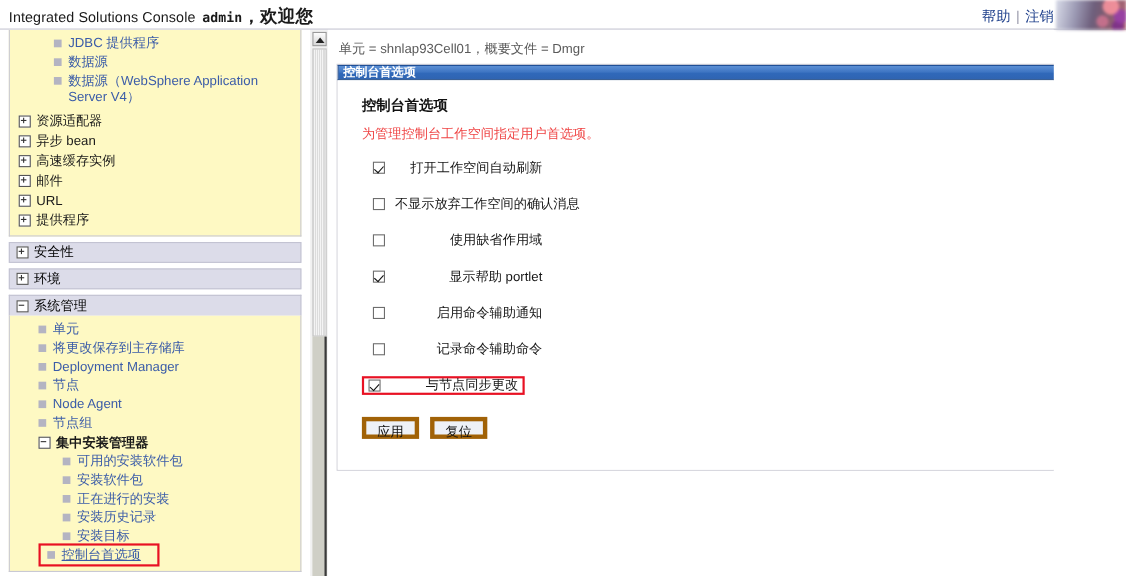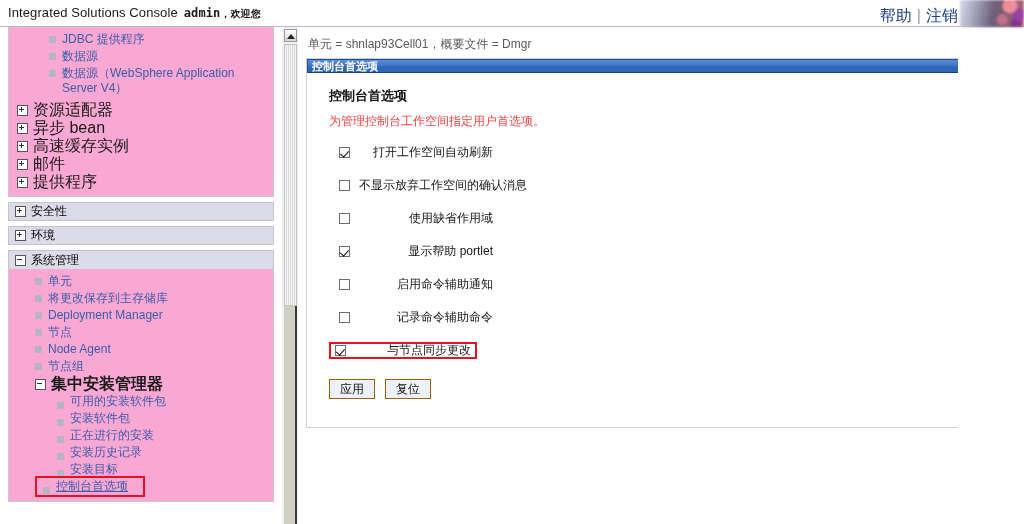--- a/index.html
+++ b/index.html
@@ -35,26 +35,26 @@
     white-space: nowrap;
   }
   .brand-user {
     font-family: "DejaVu Sans Mono", monospace;
     font-weight: bold;
     font-size: 12px;
     margin-left: 6px;
   }
   .brand-welcome {
     font-weight: bold;
-    font-size: 10px;
+    font-size: 16px;
   }
   .topright {
     position: absolute;
     right: 66px; top: 6px;
-    font-size: 16px;
+    font-size: 13px;
     color: #20418c;
     white-space: nowrap;
   }
   .topright a {
     color: #20418c;
     text-decoration: none;
   }
   .topright .sep {
     color: #9999aa;
     margin: 0 5px;
@@ -79,21 +79,21 @@
     left: 0; top: 27px;
     width: 282px;
     height: 497px;
     background: #ffffff;
     overflow: hidden;
   }
   .nav-box {
     border: 1px solid #c9c9d4;
     border-top: none;
     margin: 0 8px 0 8px;
-    background: #f9a8d4;
+    background: #fef9c3;
     box-sizing: border-box;
   }
   .nav-box.partial { border-top: none; }
 
   .leaf {
     display: flex;
     align-items: flex-start;
     padding: 1px 0 1px 0;
     line-height: 15px;
   }
@@ -103,28 +103,28 @@
     margin: 4px 6px 0 0;
     flex: none;
   }
   .leaf a {
     color: #3b5ca8;
     text-decoration: none;
     font-size: 12px;
   }
   .leaf.lvl1 { padding-left: 26px; }
   .leaf.lvl2 { padding-left: 40px; }
-  .leaf.lvl3 { padding-left: 48px; align-items: flex-end; }
+  .leaf.lvl3 { padding-left: 48px; }
 
   .node {
     display: flex;
     align-items: center;
     line-height: 16px;
     padding: 1px 0;
-    font-size: 16px;
+    font-size: 12px;
     color: #1a1a1a;
   }
   .node .expander {
     width: 9px; height: 9px;
     border: 1px solid #555;
     background: #fff;
     position: relative;
     margin-right: 5px;
     flex: none;
   }
@@ -365,21 +365,21 @@
 
   .btn-row {
     display: flex;
     gap: 10px;
     margin-top: 20px;
   }
   .btn {
     min-width: 45px;
     height: 20px;
     background: #eef1f7;
-    border: 1px solid #a16207;
+    border: 4px solid #a16207;
     font-size: 12px;
     color: #111;
     padding: 0 10px;
     line-height: 18px;
     text-align: center;
     box-sizing: border-box;
     font-family: "Liberation Sans", sans-serif;
   }
 </style>
 </head>
@@ -425,20 +425,24 @@
       <span class="expander plus"></span>
       <span>异步 bean</span>
     </div>
     <div class="node lvl0">
       <span class="expander plus"></span>
       <span>高速缓存实例</span>
     </div>
     <div class="node lvl0">
       <span class="expander plus"></span>
       <span>邮件</span>
+    </div>
+    <div class="node lvl0">
+      <span class="expander plus"></span>
+      <span>URL</span>
     </div>
     <div class="node lvl0">
       <span class="expander plus"></span>
       <span>提供程序</span>
     </div>
     <div style="height:5px"></div>
   </div>
 
   <div class="cat">
     <span class="expander plus"></span>

